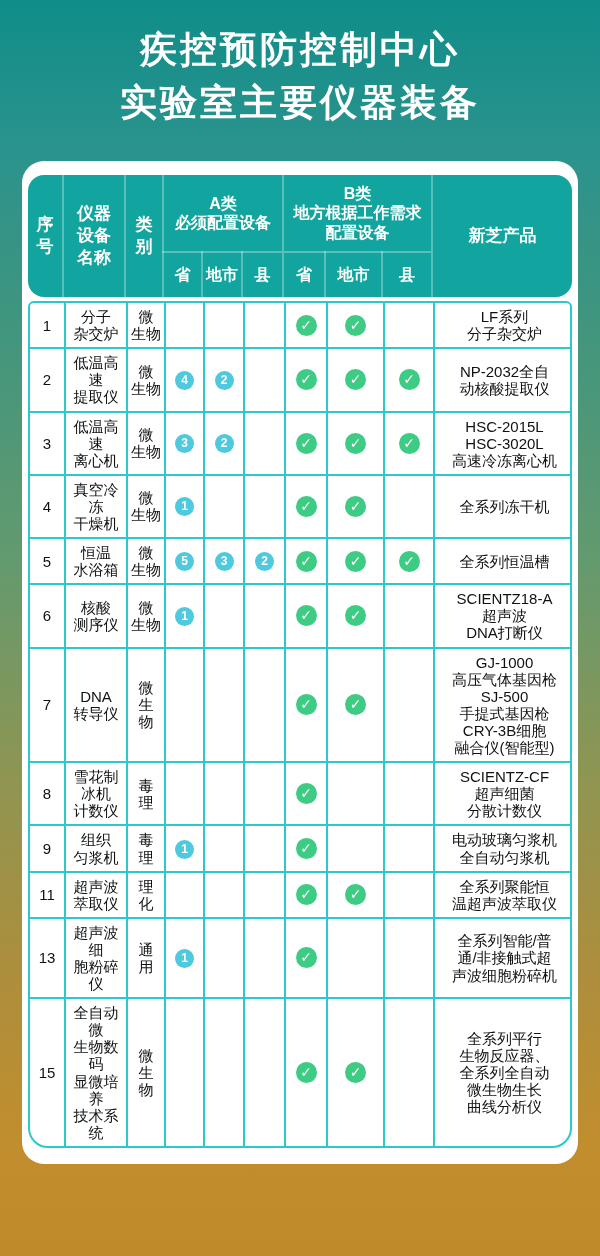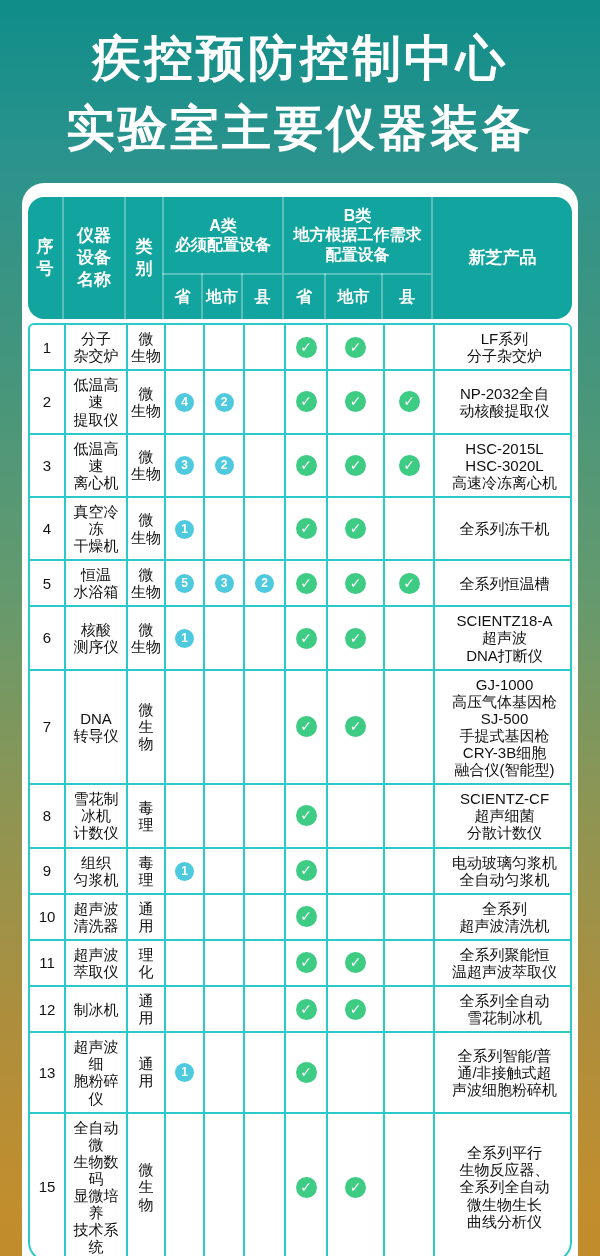--- a/index.html
+++ b/index.html
@@ -8,25 +8,25 @@
     min-height: 1256px;
     box-sizing: border-box;
     padding-bottom: 38px;
     font-family: "Liberation Sans", "DejaVu Sans", sans-serif;
     background: linear-gradient(180deg,
       #0f8d89 0%, #2b938d 12%, #3f957f 25%, #649a6e 45%,
       #8f9552 62%, #ae8e3c 78%, #c28e2d 92%, #bf8b2a 100%);
   }
   
   .title {
-    padding: 24px 0 20px;
+    padding: 24px 0 32px;
     text-align: center;
     color: #ffffff;
     font-weight: 800;
-    font-size: 49px;
+    font-size: 37px;
     line-height: 1.42;
     letter-spacing: 3px;
   }
   
   .card {
     width: 556px;
     margin: 0 auto;
     box-sizing: border-box;
     background: #ffffff;
     border-radius: 22px;
@@ -304,62 +304,33 @@
               <td class="c-mark"><span class="badge-num">1</span></td>
               <td class="c-mark"></td>
               <td class="c-mark"></td>
               <td class="c-mark"><span class="badge-check">✓</span></td>
               <td class="c-mark"></td>
               <td class="c-mark"></td>
               <td class="c-prod">电动玻璃匀浆机
 全自动匀浆机</td>
             </tr>
             <tr>
-              <td class="c-no">10</td>
-              <td class="c-name">超声波
-清洗器</td>
-              <td class="c-cat">通
-用</td>
-              <td class="c-mark"></td>
-              <td class="c-mark"></td>
-              <td class="c-mark"></td>
-              <td class="c-mark"><span class="badge-check">✓</span></td>
-              <td class="c-mark"></td>
-              <td class="c-mark"></td>
-              <td class="c-prod">全系列
-超声波清洗机</td>
-            </tr>
-            <tr>
               <td class="c-no">11</td>
               <td class="c-name">超声波
 萃取仪</td>
               <td class="c-cat">理
 化</td>
               <td class="c-mark"></td>
               <td class="c-mark"></td>
               <td class="c-mark"></td>
               <td class="c-mark"><span class="badge-check">✓</span></td>
               <td class="c-mark"><span class="badge-check">✓</span></td>
               <td class="c-mark"></td>
               <td class="c-prod">全系列聚能恒
 温超声波萃取仪</td>
-            </tr>
-            <tr>
-              <td class="c-no">12</td>
-              <td class="c-name">制冰机</td>
-              <td class="c-cat">通
-用</td>
-              <td class="c-mark"></td>
-              <td class="c-mark"></td>
-              <td class="c-mark"></td>
-              <td class="c-mark"><span class="badge-check">✓</span></td>
-              <td class="c-mark"><span class="badge-check">✓</span></td>
-              <td class="c-mark"></td>
-              <td class="c-prod">全系列全自动
-雪花制冰机</td>
             </tr>
             <tr>
               <td class="c-no">13</td>
               <td class="c-name">超声波细
 胞粉碎仪</td>
               <td class="c-cat">通
 用</td>
               <td class="c-mark"><span class="badge-num">1</span></td>
               <td class="c-mark"></td>
               <td class="c-mark"></td>

